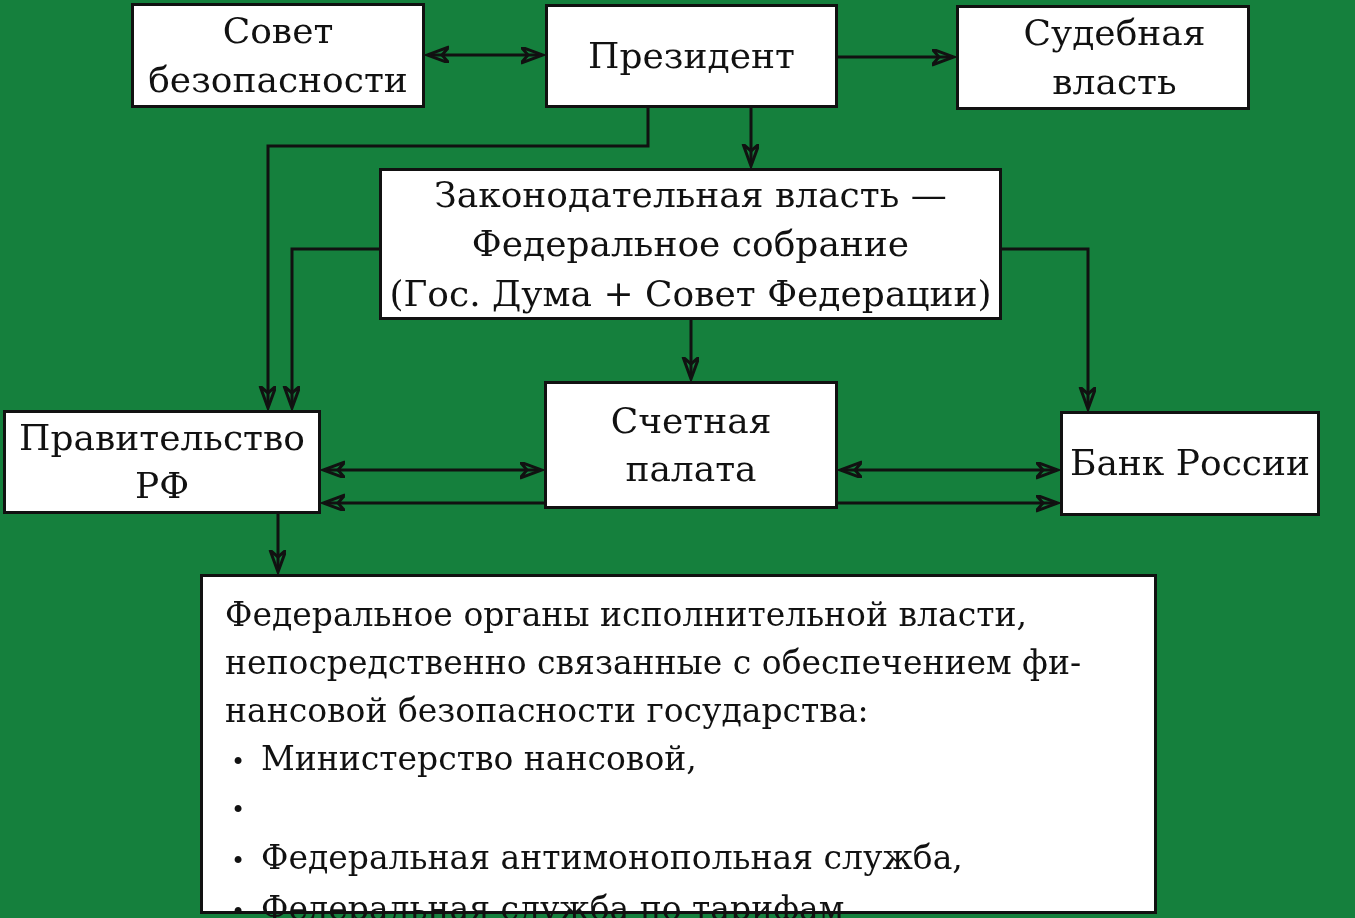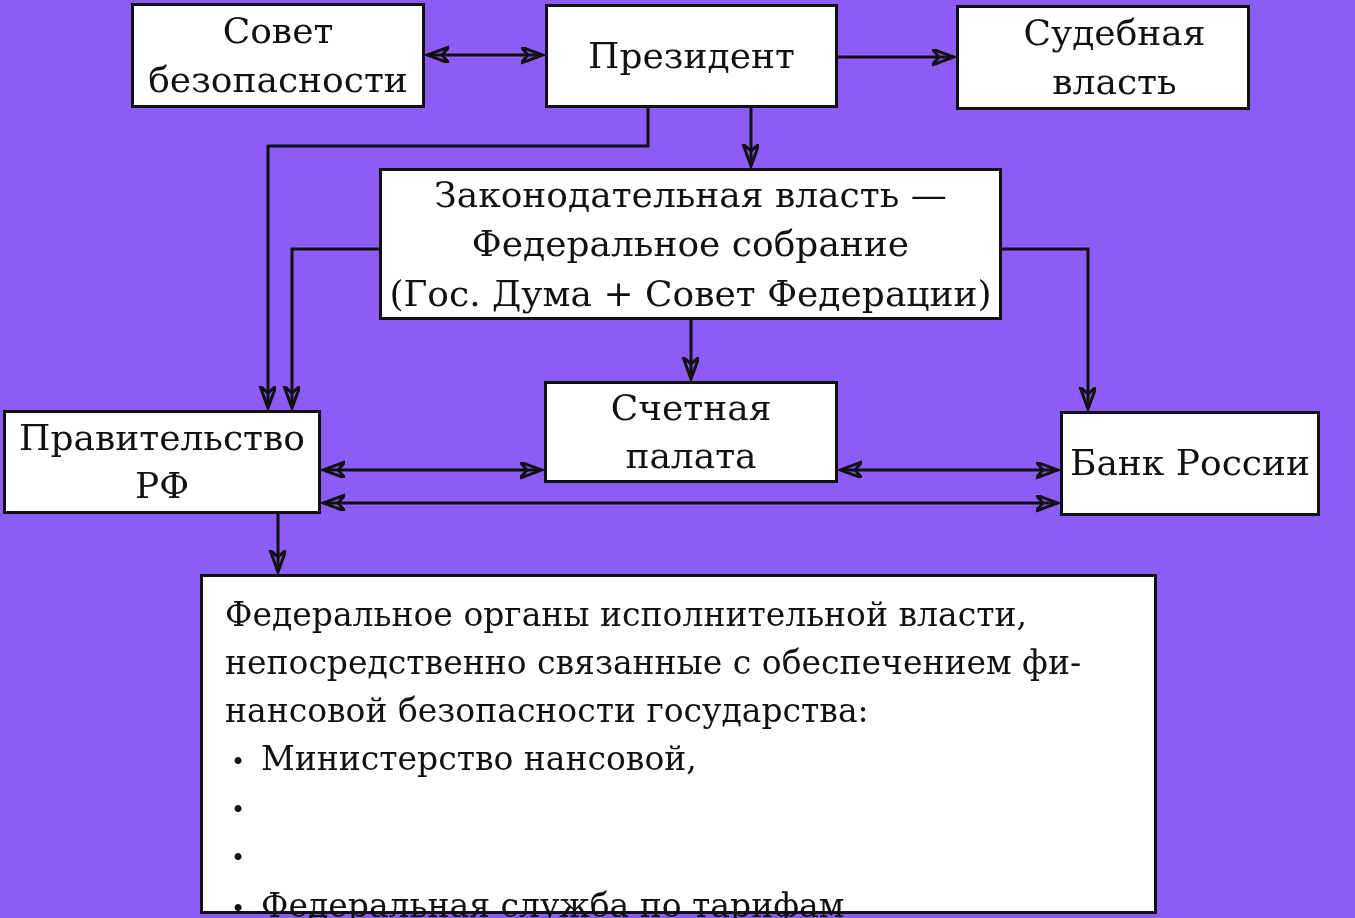--- a/index.html
+++ b/index.html
@@ -4,21 +4,21 @@
 <style>
   html, body {
     margin: 0;
     padding: 0;
     background: #ffffff;
   }
   .canvas {
     position: relative;
     width: 1355px;
     height: 918px;
-    background: #8b5cf6;
+    background: #15803d;
     font-family: "DejaVu Serif", "Liberation Serif", serif;
     color: #111111;
     overflow: hidden;
   }
   .wires {
     position: absolute;
     left: 0; top: 0;
     width: 1355px; height: 918px;
     z-index: 1;
   }
@@ -42,21 +42,21 @@
     white-space: pre-line;
     font-size: 36px;
     line-height: 1.34;
   }
   #node-security   { left: 131px; top: 3px;   width: 294px; height: 105px; }
   #node-president  { left: 545px; top: 4px;   width: 293px; height: 104px; text-align: center; }
   #node-judicial   { left: 956px; top: 5px;   width: 294px; height: 105px; padding-left: 23px; }
   #node-legislative{ left: 379px; top: 168px; width: 623px; height: 152px; }
   #node-legislative .label { font-size: 36px; line-height: 1.38; }
   #node-government { left: 3px;   top: 410px; width: 318px; height: 104px; }
-  #node-accounts   { left: 544px; top: 381px; width: 294px; height: 102px; }
+  #node-accounts   { left: 544px; top: 381px; width: 294px; height: 128px; }
   #node-bank       { left: 1060px;top: 411px; width: 260px; height: 105px; }
 
   #node-federal {
     left: 200px; top: 574px; width: 957px; height: 340px;
     display: block;
     text-align: left;
     padding: 14px 18px 12px 22px;
   }
   #node-federal .intro {
     white-space: pre-line;
@@ -147,20 +147,21 @@
     <ul>
       <li>
         <span class="bullet">•</span>
         <span>Министерство нансовой,</span>
       </li>
       <li>
         <span class="bullet">•</span>
       </li>
       <li>
         <span class="bullet">•</span>
+        <span>Федеральная антимонопольная служба,</span>
       </li>
       <li>
         <span class="bullet">•</span>
         <span>Федеральная служба по тарифам</span>
       </li>
     </ul>
   </div>
 
 </div>
 

